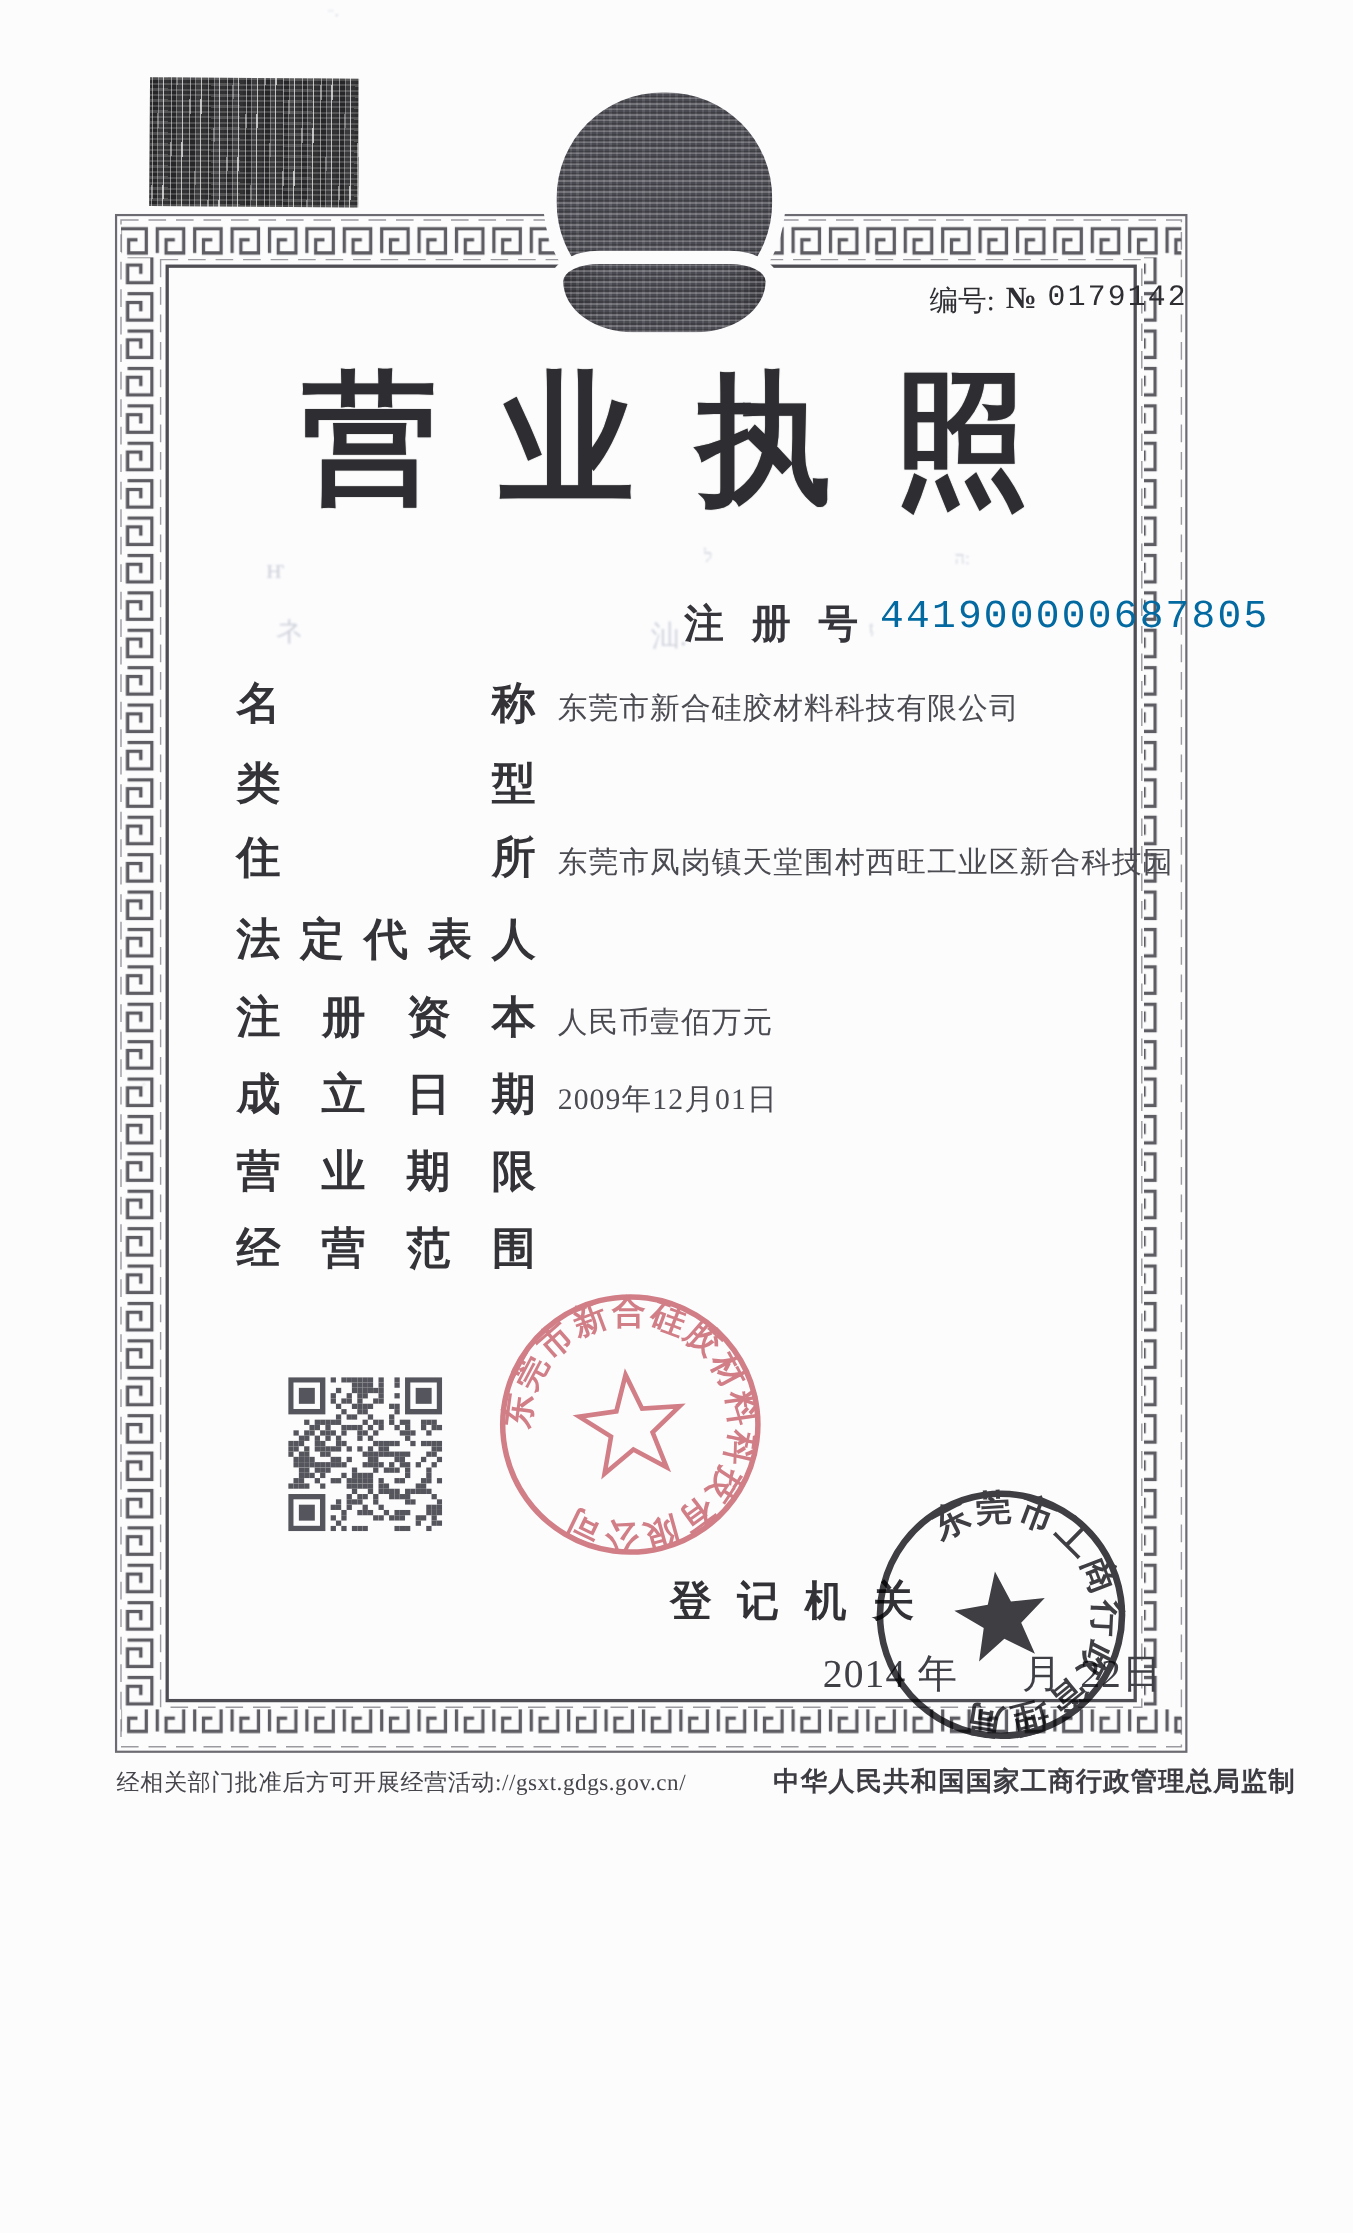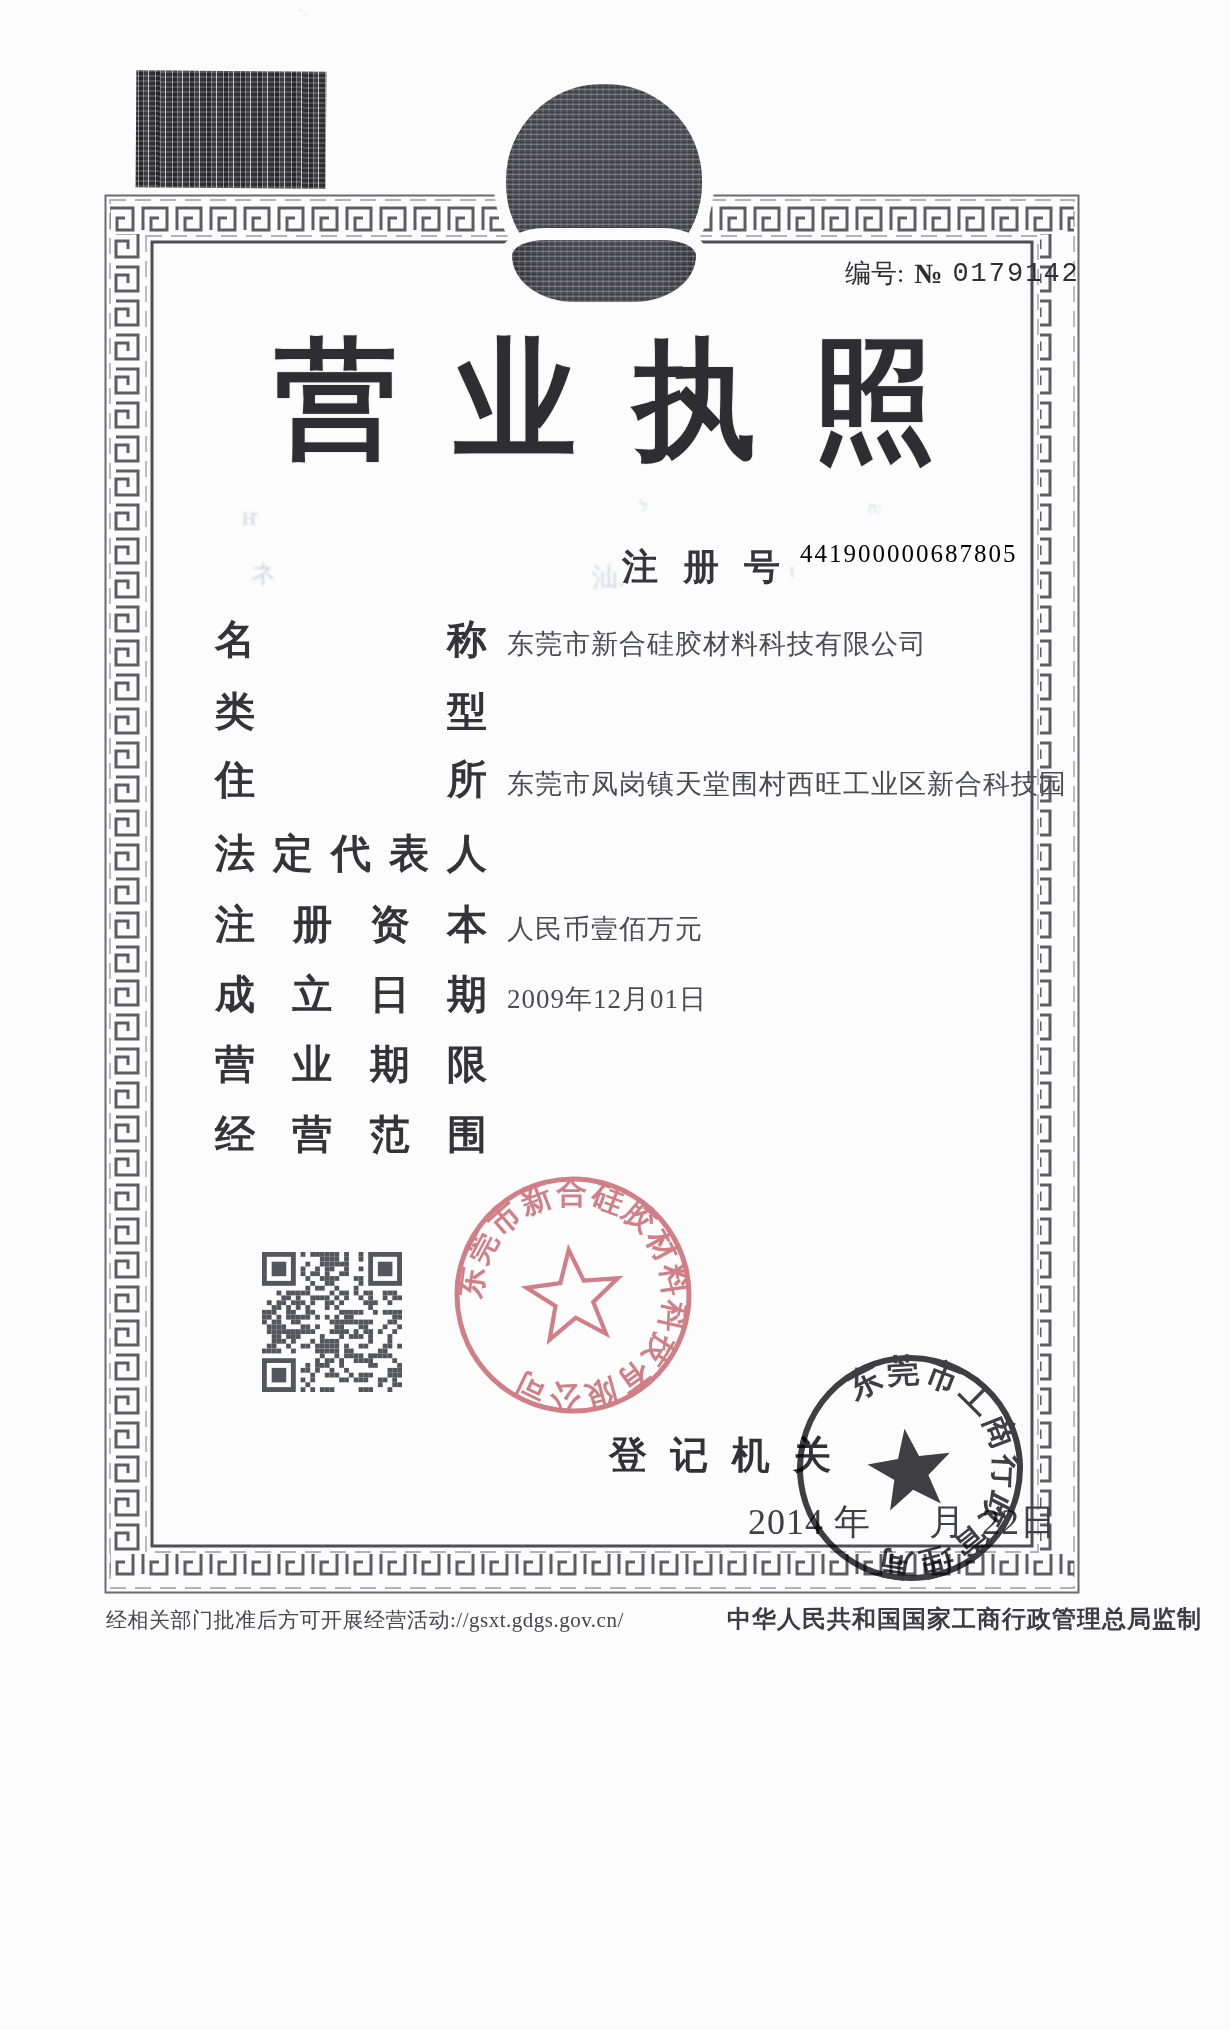--- a/index.html
+++ b/index.html
@@ -19,53 +19,53 @@
     background-image:
       repeating-linear-gradient(0deg, rgba(255,255,255,.22) 0 1px, rgba(0,0,0,.18) 2px 3px, transparent 3px 5px),
       repeating-linear-gradient(90deg, rgba(255,255,255,.10) 0 2px, transparent 2px 6px),
       radial-gradient(circle at 50% 45%, #4a4a52 0 60%, #38383e 100%);
     box-shadow:0 0 0 12px #fcfcfd;}
   .emblem{position:absolute;left:506px;top:84px;width:196px;height:196px;border-radius:49%;}
   .emblem-base{position:absolute;left:512px;top:240px;width:184px;height:62px;
     border-radius:24% 24% 46% 46% / 34% 34% 100% 100%;}
 
   
-  .serial{position:absolute;left:845px;top:256px;display:flex;align-items:center;gap:10px;
+  .serial{position:absolute;left:845px;top:256px;display:flex;align-items:flex-start;gap:10px;
     font-size:26px;color:#2e2e33;}
   .serial .numero{font-weight:bold;font-size:28px;font-family:"Liberation Serif",serif;}
   .serial .digits{font-family:"Liberation Mono",monospace;font-size:27px;letter-spacing:2px;}
 
   
   .title-row{position:absolute;left:275px;top:332px;width:660px;display:flex;justify-content:space-between;
     font-family:"Liberation Sans",sans-serif;font-weight:900;font-size:122px;line-height:1.1;
     color:#2e2e32;transform:scaleY(1.06);text-shadow:0 0 1px rgba(40,40,40,.6);}
 
   
   .regno-label{position:absolute;left:622px;top:543px;width:158px;display:flex;justify-content:space-between;
     font-size:36px;font-weight:600;color:#35353b;}
-  .regno-value{position:absolute;left:800px;top:540px;font-size:25px;letter-spacing:2px;color:#000000;}
+  .regno-value{position:absolute;left:800px;top:540px;font-size:36px;letter-spacing:2px;color:#0369a1;font-family:Liberation Mono, monospace;}
 
   
   .field-row{position:absolute;left:215px;width:885px;height:64px;}
   .field-label{position:absolute;left:0;top:0;width:272px;display:flex;justify-content:space-between;
     font-size:40px;font-weight:600;color:#333338;line-height:1.1;}
   .field-value{position:absolute;left:292px;top:9px;width:595px;font-size:27px;color:#4b4b52;
     letter-spacing:1px;line-height:1.3;}
   .field-value.scope{left:277px;top:3px;width:598px;font-size:23px;letter-spacing:.5px;line-height:1.42;color:#46464d;}
 
   
   .issuer-label{position:absolute;left:609px;top:1430px;width:222px;display:flex;justify-content:space-between;
     font-size:38px;font-weight:600;color:#313136;}
   .issue-date{position:absolute;left:748px;top:1498px;display:flex;align-items:center;
     font-size:36px;color:#3f3f46;letter-spacing:1px;}
   .issue-date .gap-a{width:58px;} .issue-date .gap-b{width:16px;}
 
   
   .footer-left{position:absolute;left:106px;top:1606px;font-size:21px;color:#45454b;letter-spacing:.5px;}
-  .footer-right{position:absolute;left:703px;top:1603px;font-size:24px;font-weight:600;color:#3c3c42;letter-spacing:1px;margin-left:24px;}
+  .footer-right{position:absolute;left:703px;top:1603px;font-size:24px;font-weight:600;color:#3c3c42;letter-spacing:1px;}
 
   
   .frame-svg{position:absolute;left:104px;top:194px;z-index:1;}
   .emblem,.emblem-base{z-index:2;}
   .content{z-index:3;}
   .qr{position:absolute;left:262px;top:1252px;z-index:3;opacity:.88;}
   .seal-red{position:absolute;left:448px;top:1170px;z-index:5;opacity:.74;mix-blend-mode:multiply;
     transform:rotate(-14deg);}
   .seal-black{position:absolute;left:790px;top:1348px;z-index:5;opacity:.88;mix-blend-mode:multiply;
     transform:rotate(-8deg);}

